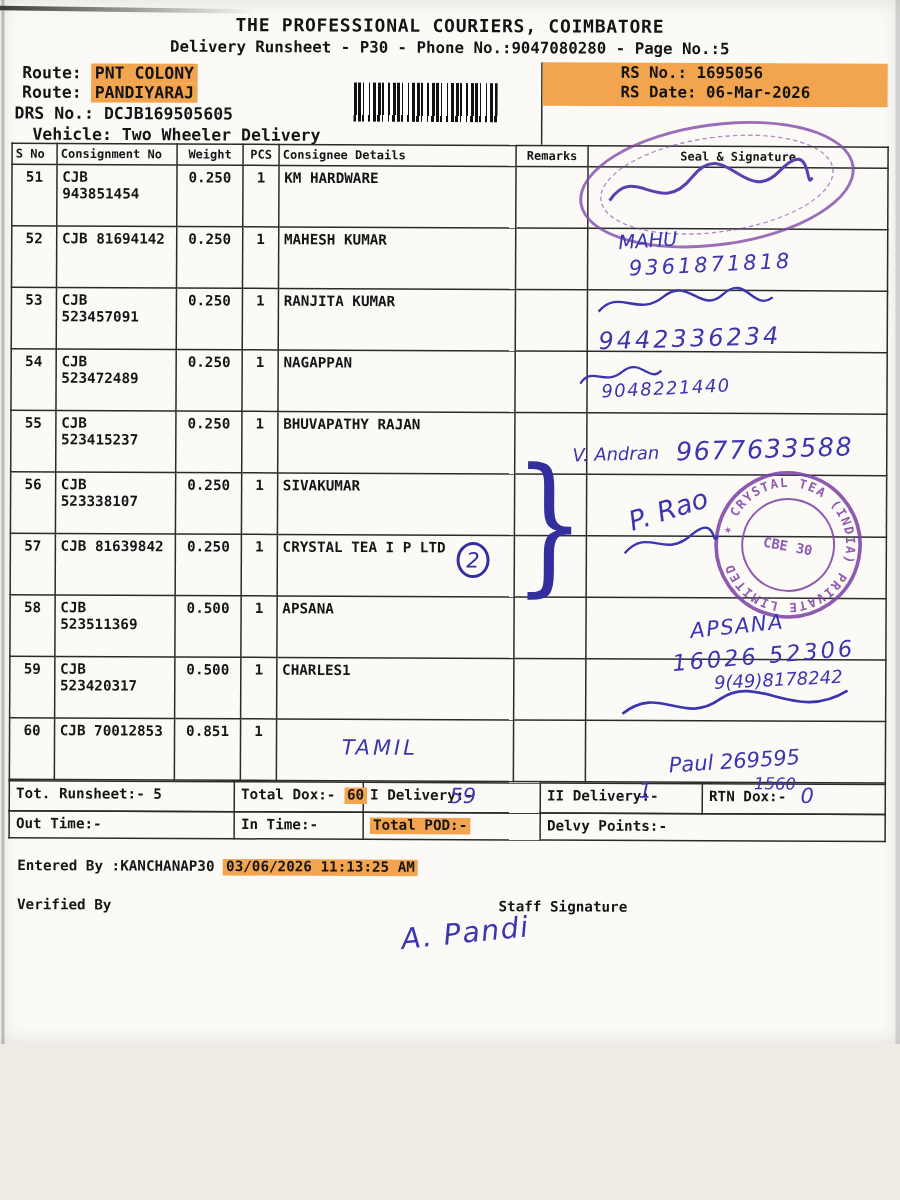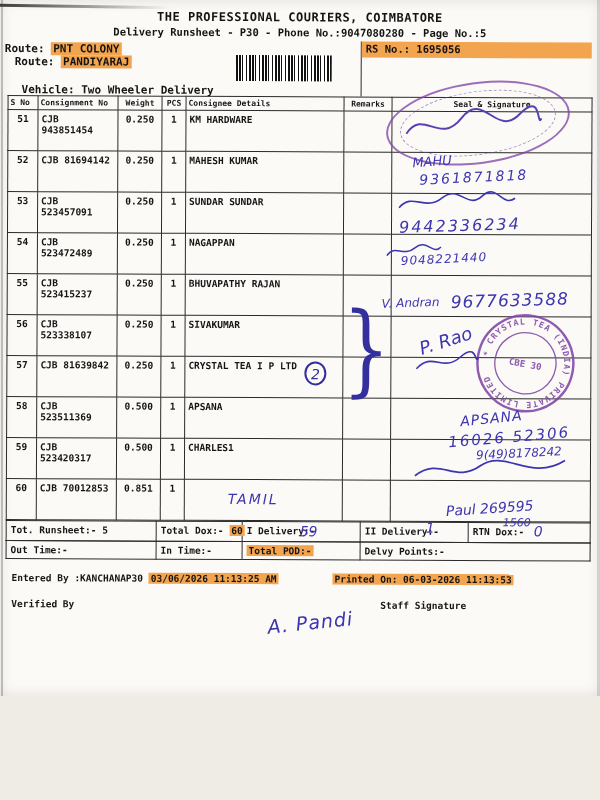--- a/index.html
+++ b/index.html
@@ -11,29 +11,29 @@
 
   
   .edge-top  { position:absolute; left:0; top:5px; width:170px; height:3px;
                background:linear-gradient(90deg,#3c3c3c,rgba(0,0,0,0)); transform:rotate(0.8deg); }
   .edge-left { position:absolute; left:1px; top:0; width:2px; height:100%; background:rgba(70,70,70,0.30); }
   .edge-right{ position:absolute; right:0; top:0; width:3px; height:100%; background:rgba(110,110,110,0.22); }
   .title    { position:absolute; top:9px;  left:0; width:100%; text-align:center; font-size:12px;  font-weight:700; color:#141414; letter-spacing:0.5px; }
   .subtitle { position:absolute; top:25px; left:0; width:100%; text-align:center; font-size:10.5px; font-weight:700; color:#141414; }
 
   .iline { position:absolute; font-size:11px; font-weight:700; color:#141414; white-space:nowrap; }
-  .l-route   { left:5px; top:42px; }
+  .l-route   { left:15px; top:42px; }
   .l-staff   { left:15px; top:55px; }
   .l-drs     { left:10px; top:69px; }
   .l-vehicle { left:22px; top:83px; }
   .hl { background:#f3a44e; padding:0 2px; }
 
   .rsbox { position:absolute; left:361px; top:40px; width:231px; height:55px; border-left:1px solid #2b2b2b; }
   .rsbox .inner { background:#f3a44e; padding:1px 0 2px 4px; }
-  .rsbox .iline2 { font-size:10.5px; font-weight:700; color:#141414; line-height:13px; white-space:nowrap; }
+  .rsbox .iline2 { font-size:10.5px; font-weight:700; color:#141414; line-height:13px; white-space:nowrap;margin-left:48px; }
 
   .barcode { position:absolute; left:236px; top:54px; width:96px; height:26px;
     background:repeating-linear-gradient(90deg,#111 0 2px,#fff 2px 3px,#111 3px 5px,#fff 5px 6px,#111 6px 7px,#fff 7px 10px,#111 10px 11px,#fff 11px 13px); }
 
   table { border-collapse:collapse; table-layout:fixed; }
   .maintable { position:absolute; left:8px; top:95px; width:584px; }
   .maintable th, .maintable td { border:1px solid #2b2b2b; color:#151515; font-weight:700; overflow:hidden; }
   .maintable th { font-size:8px; padding:2px 2px; height:13px; text-align:left; }
   .maintable th.c { text-align:center; }
   .maintable td { font-size:9.5px; vertical-align:top; padding:3px 3px; height:41px; }
@@ -43,21 +43,21 @@
   .f1 { top:520px; }
   .f2 { top:540px; }
   .ftable td { border:1px solid #2b2b2b; font-size:9.5px; font-weight:700; color:#151515;
                padding:3px 4px; vertical-align:top; white-space:nowrap; }
   .f1 td { height:20px; } .f2 td { height:18px; }
 
   .bottomline { position:absolute; font-size:9.5px; font-weight:700; color:#151515; white-space:nowrap; }
   .l-entered  { left:14px;  top:572px; }
   .l-printed  { left:335px; top:572px; }
   .l-verified { left:14px;  top:598px; }
-  .l-staffsig { left:335px; top:598px;margin-left:48px; }
+  .l-staffsig { left:335px; top:598px; }
 
   
   .hw { position:absolute; font-family:"DejaVu Sans","Liberation Sans",sans-serif; font-style:italic;
         color:#3c35b0; white-space:nowrap; }
   .a52a { left:413px; top:152px; font-size:13px; transform:rotate(-4deg); }
   .a52b { left:420px; top:167px; font-size:14px; transform:rotate(-3deg); letter-spacing:2px; }
   .a53b { left:400px; top:214px; font-size:16px; transform:rotate(-2deg); letter-spacing:2px; }
   .a54b { left:402px; top:250px; font-size:12px; transform:rotate(-3deg); letter-spacing:1px; }
   .a55a { left:383px; top:294px; font-size:12px; transform:rotate(-2deg); }
   .a55b { left:452px; top:288px; font-size:17px; transform:rotate(-2deg); letter-spacing:1px; }
@@ -105,29 +105,34 @@
     <div class="subtitle">Delivery Runsheet - P30 - Phone No.:9047080280 - Page No.:5</div>
 
     <div class="iline l-route">
       <span>Route:</span>
       <span class="hl">PNT COLONY</span>
     </div>
     <div class="iline l-staff">
       <span>Route:</span>
       <span class="hl">PANDIYARAJ</span>
     </div>
+    <div class="iline l-drs">
+      <span>DRS No.:</span>
+      <span>DCJB169505605</span>
+    </div>
     <div class="barcode"></div>
     <div class="iline l-vehicle">
       <span>Vehicle:</span>
       <span>Two Wheeler Delivery</span>
     </div>
 
     <div class="rsbox">
       <div class="inner">
         <div class="iline2">RS No.: 1695056</div>
+        <div class="iline2">RS Date: 06-Mar-2026</div>
       </div>
     </div>
 
     <table class="maintable">
       <colgroup>
           <col style="width:30px">
           <col style="width:80px">
           <col style="width:44px">
           <col style="width:24px">
           <col style="width:158px">
@@ -162,21 +167,21 @@
             <td class="c">1</td>
             <td>MAHESH KUMAR</td>
             <td></td>
             <td></td>
           </tr>
         <tr>
             <td class="c">53</td>
             <td>CJB 523457091</td>
             <td class="c">0.250</td>
             <td class="c">1</td>
-            <td>SUNDAR SUNDAR</td>
+            <td>RANJITA KUMAR</td>
             <td></td>
             <td></td>
           </tr>
         <tr>
             <td class="c">54</td>
             <td>CJB 523472489</td>
             <td class="c">0.250</td>
             <td class="c">1</td>
             <td>NAGAPPAN</td>
             <td></td>
@@ -270,23 +275,20 @@
         <td>Out Time:-</td>
         <td>In Time:-</td>
         <td><span class="hl">Total POD:-</span></td>
         <td>Delvy Points:-</td>
       </tr>
     </tbody>
       </table>
 
     <div class="bottomline l-entered">
       <span>Entered By :KANCHANAP30 </span><span class="hl">03/06/2026 11:13:25 AM</span>
-    </div>
-    <div class="bottomline l-printed">
-      <span class="hl">Printed On: 06-03-2026 11:13:53</span>
     </div>
     <div class="bottomline l-verified">Verified By</div>
     <div class="bottomline l-staffsig">Staff Signature</div>
 
     <div class="oval-stamp">
       <div class="outer"></div>
       <div class="innerline"></div>
     </div>
     <svg class="crystal" viewBox="0 0 100 100">
       <circle cx="50" cy="50" r="47" fill="none" stroke="#8046a8" stroke-width="2.4"></circle>

